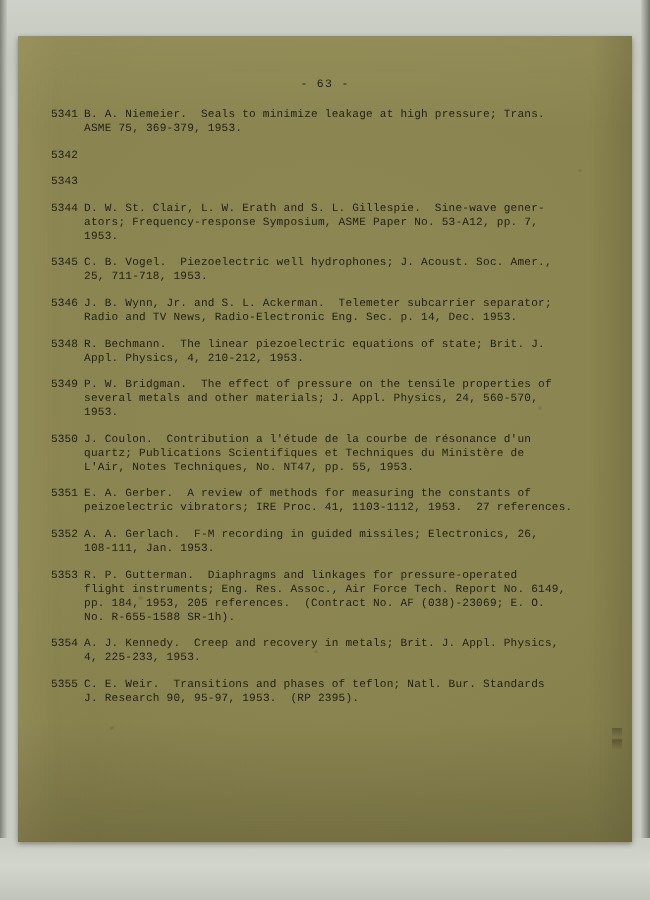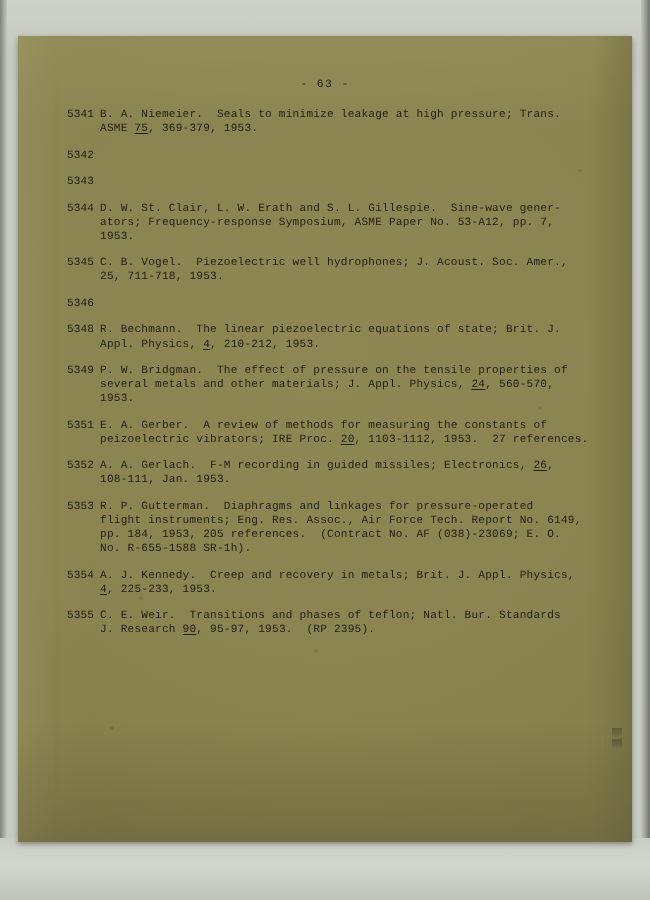--- a/index.html
+++ b/index.html
@@ -130,21 +130,21 @@
     top: 42px;
     width: 614px;
     text-align: center;
     font-size: 11.4px;
     letter-spacing: 0.12em;
     color: #232216;
   }
 
   #entry-list {
     position: absolute;
-    left: 16px;
+    left: 0;
     top: 72px;
     width: 614px;
   }
 
   .entry {
     display: flex;
     align-items: flex-start;
     margin-bottom: 12.5px;
   }
   .entry-number {
@@ -155,21 +155,20 @@
     white-space: nowrap;
     letter-spacing: 0.01em;
   }
   .entry-body {
     flex: 1 1 auto;
     padding-right: 12px;
     white-space: pre-wrap;
     word-break: normal;
   }
   .entry-body .vol {
-    text-decoration: underline;
     text-underline-offset: 1.5px;
   }
 
   
   #typed-content { text-rendering: geometricPrecision; }
 </style>
 </head>
 <body>
 
 <div id="scan-surround">
@@ -214,36 +213,44 @@
 ators; Frequency-response Symposium, ASME Paper No. 53-A12, pp. 7,
 1953.</div>
           </div>
           <div class="entry">
             <div class="entry-number">5345</div>
             <div class="entry-body">C. B. Vogel.  Piezoelectric well hydrophones; J. Acoust. Soc. Amer.,
 25, 711-718, 1953.</div>
           </div>
           <div class="entry">
             <div class="entry-number">5346</div>
+            <div class="entry-body">J. B. Wynn, Jr. and S. L. Ackerman.  Telemeter subcarrier separator;
+Radio and TV News, Radio-Electronic Eng. Sec. p. <span class="vol">14</span>, Dec. 1953.</div>
           </div>
           <div class="entry">
             <div class="entry-number">5348</div>
             <div class="entry-body">R. Bechmann.  The linear piezoelectric equations of state; Brit. J.
 Appl. Physics, <span class="vol">4</span>, 210-212, 1953.</div>
           </div>
           <div class="entry">
             <div class="entry-number">5349</div>
             <div class="entry-body">P. W. Bridgman.  The effect of pressure on the tensile properties of
 several metals and other materials; J. Appl. Physics, <span class="vol">24</span>, 560-570,
 1953.</div>
           </div>
           <div class="entry">
+            <div class="entry-number">5350</div>
+            <div class="entry-body">J. Coulon.  Contribution a l'étude de la courbe de résonance d'un
+quartz; Publications Scientifiques et Techniques du Ministère de
+L'Air, Notes Techniques, No. NT47, pp. 55, 1953.</div>
+          </div>
+          <div class="entry">
             <div class="entry-number">5351</div>
             <div class="entry-body">E. A. Gerber.  A review of methods for measuring the constants of
-peizoelectric vibrators; IRE Proc. <span class="vol">20</span>, 1103-1112, 1953.  27 references.</div>
+peizoelectric vibrators; IRE Proc. <span class="vol">41</span>, 1103-1112, 1953.  27 references.</div>
           </div>
           <div class="entry">
             <div class="entry-number">5352</div>
             <div class="entry-body">A. A. Gerlach.  F-M recording in guided missiles; Electronics, <span class="vol">26</span>,
 108-111, Jan. 1953.</div>
           </div>
           <div class="entry">
             <div class="entry-number">5353</div>
             <div class="entry-body">R. P. Gutterman.  Diaphragms and linkages for pressure-operated
 flight instruments; Eng. Res. Assoc., Air Force Tech. Report No. 6149,

